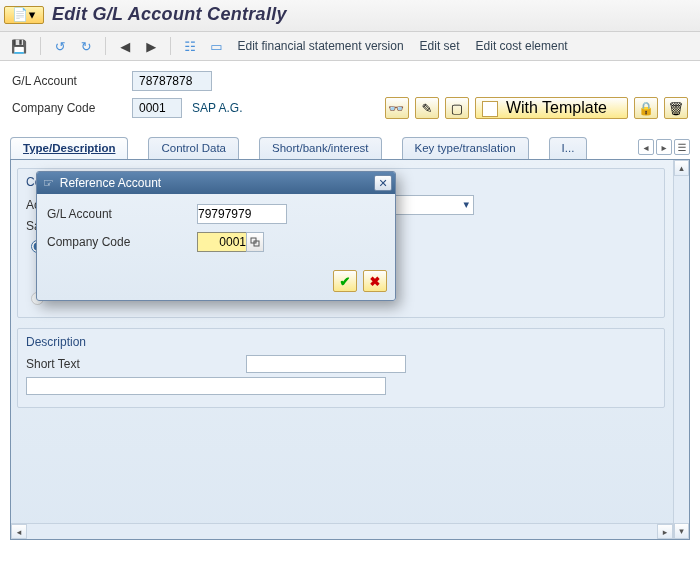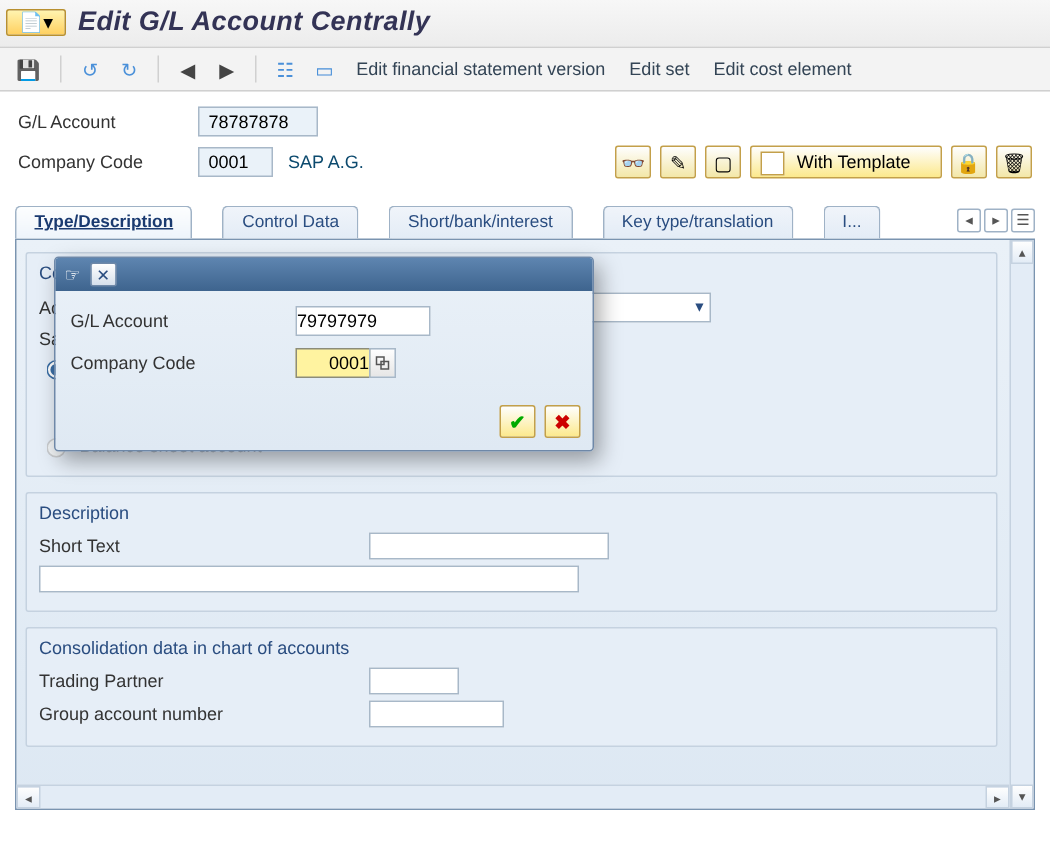--- a/index.html
+++ b/index.html
@@ -10,21 +10,21 @@
   .toolbar { display:flex; align-items:center; gap:4px; padding:3px 6px; background:#f3f3f3; border-bottom:1px solid #d0d0d0; }
   .tbtn { height:22px; min-width:22px; padding:0 4px; border:1px solid transparent; border-radius:3px; background:transparent; display:flex; align-items:center; justify-content:center; cursor:pointer; color:#444; font-size:13px; }
   .tsep { width:1px; height:18px; background:#d0d0d0; margin:0 4px; }
   .tlink { color:#345; padding:0 6px; cursor:pointer; }
   .header-area { padding:10px 12px 6px; }
   .hrow { display:flex; align-items:center; margin-bottom:6px; }
   .hlabel { width:120px; color:#333; }
   .hfield { background:#eaf2f9; border:1px solid #a8b8c8; padding:2px 6px; font-size:12px; height:20px; }
   .hbuttons { margin-left:auto; display:flex; gap:6px; }
   .iconbtn { width:24px; height:22px; background:linear-gradient(#fefefe,#f3e7a8); border:1px solid #c3a04a; border-radius:2px; display:flex; align-items:center; justify-content:center; cursor:pointer; font-size:13px; }
-  .withtpl { height:22px; padding:0 20px 0 30px; background:linear-gradient(#fefefe,#fce98c); border:1px solid #c3a04a; border-radius:2px; cursor:pointer; font-size:12px; position:relative; }
+  .withtpl { height:22px; padding:0 20px 0 30px; background:linear-gradient(#fefefe,#fce98c); border:1px solid #c3a04a; border-radius:2px; cursor:pointer; font-size:16px; position:relative; }
   .withtpl::before { content:""; position:absolute; left:6px; top:3px; width:14px;height:14px; border:1px solid #c3a04a; background:#fff; }
   .tabsbar { margin:6px 10px 0; position:relative; display:flex; align-items:flex-end; border-bottom:1px solid #7a94b0; }
   .tab { padding:4px 12px 5px; background:linear-gradient(#f0f4fa,#e3ecf6); border:1px solid #9fb2c6; border-bottom:none; border-radius:4px 4px 0 0; margin-right:20px; color:#2a4d80; cursor:pointer; font-size:11.5px; }
   .tab.active { background:linear-gradient(#fdfefe,#eef4fb); color:#1a3a70; font-weight:bold; text-decoration:underline; position:relative; z-index:2; }
   .tab-navs { margin-left:auto; display:flex; gap:2px; padding-bottom:4px; }
   .tabnavbtn { width:16px;height:16px;border:1px solid #9fb2c6;background:#fff;border-radius:2px;display:flex;align-items:center;justify-content:center;font-size:10px;cursor:pointer;color:#555; }
   .panel { margin:0 10px 4px; border:1px solid #7a94b0; border-top:none; background:linear-gradient(#eaf1f8,#dde8f3); padding:8px 6px; height:380px; position:relative; overflow:hidden; }
   .scrollbar-v { position:absolute; right:0; top:0; bottom:0; width:16px; background:#e3ecf6; border-left:1px solid #c5d2e0; display:flex; flex-direction:column; }
   .scrollbar-v .arrow { height:16px; background:linear-gradient(#fefefe,#e3ecf6); border:1px solid #c5d2e0; display:flex;align-items:center;justify-content:center;font-size:9px;color:#555;cursor:pointer; }
   .scrollbar-v .track { flex:1; }
@@ -147,47 +147,37 @@
     <div class="section-title">Description</div>
     <div class="frow">
       <div class="flabel">Short Text</div>
       <input class="finput med" style="">
     </div>
     <div class="frow">
       <input class="finput long" style="">
     </div>
   </div>
 
-  <div class="section">
-    <div class="section-title">Consolidation data in chart of accounts</div>
-    <div class="frow">
-      <div class="flabel">Trading Partner</div>
-      <input class="finput" style="width: 60px;">
-    </div>
-    <div class="frow">
-      <div class="flabel">Group account number</div>
-      <input class="finput" style="width: 90px;">
-    </div>
-  </div>
 
   <div class="scrollbar-v">
     <div class="arrow">▴</div>
     <div class="track"></div>
     <div class="arrow">▾</div>
   </div>
   <div class="scrollbar-h">
     <div class="arrow">◂</div>
     <div class="track"></div>
     <div class="arrow">▸</div>
   </div>
 </div>
 
 <div class="dialog">
   <div class="dialog-titlebar">
     <span class="tic">☞</span>
+    <span class="dialog-title">Reference Account</span>
     <div class="dialog-close">✕</div>
   </div>
   <div class="dialog-body">
     <div class="drow">
       <div class="dlabel">G/L Account</div>
       <input class="dfield" style="width: 90px;" value="79797979">
     </div>
     <div class="drow">
       <div class="dlabel">Company Code</div>
       <input class="dfield highlight" style="width: 50px;" value="0001">

